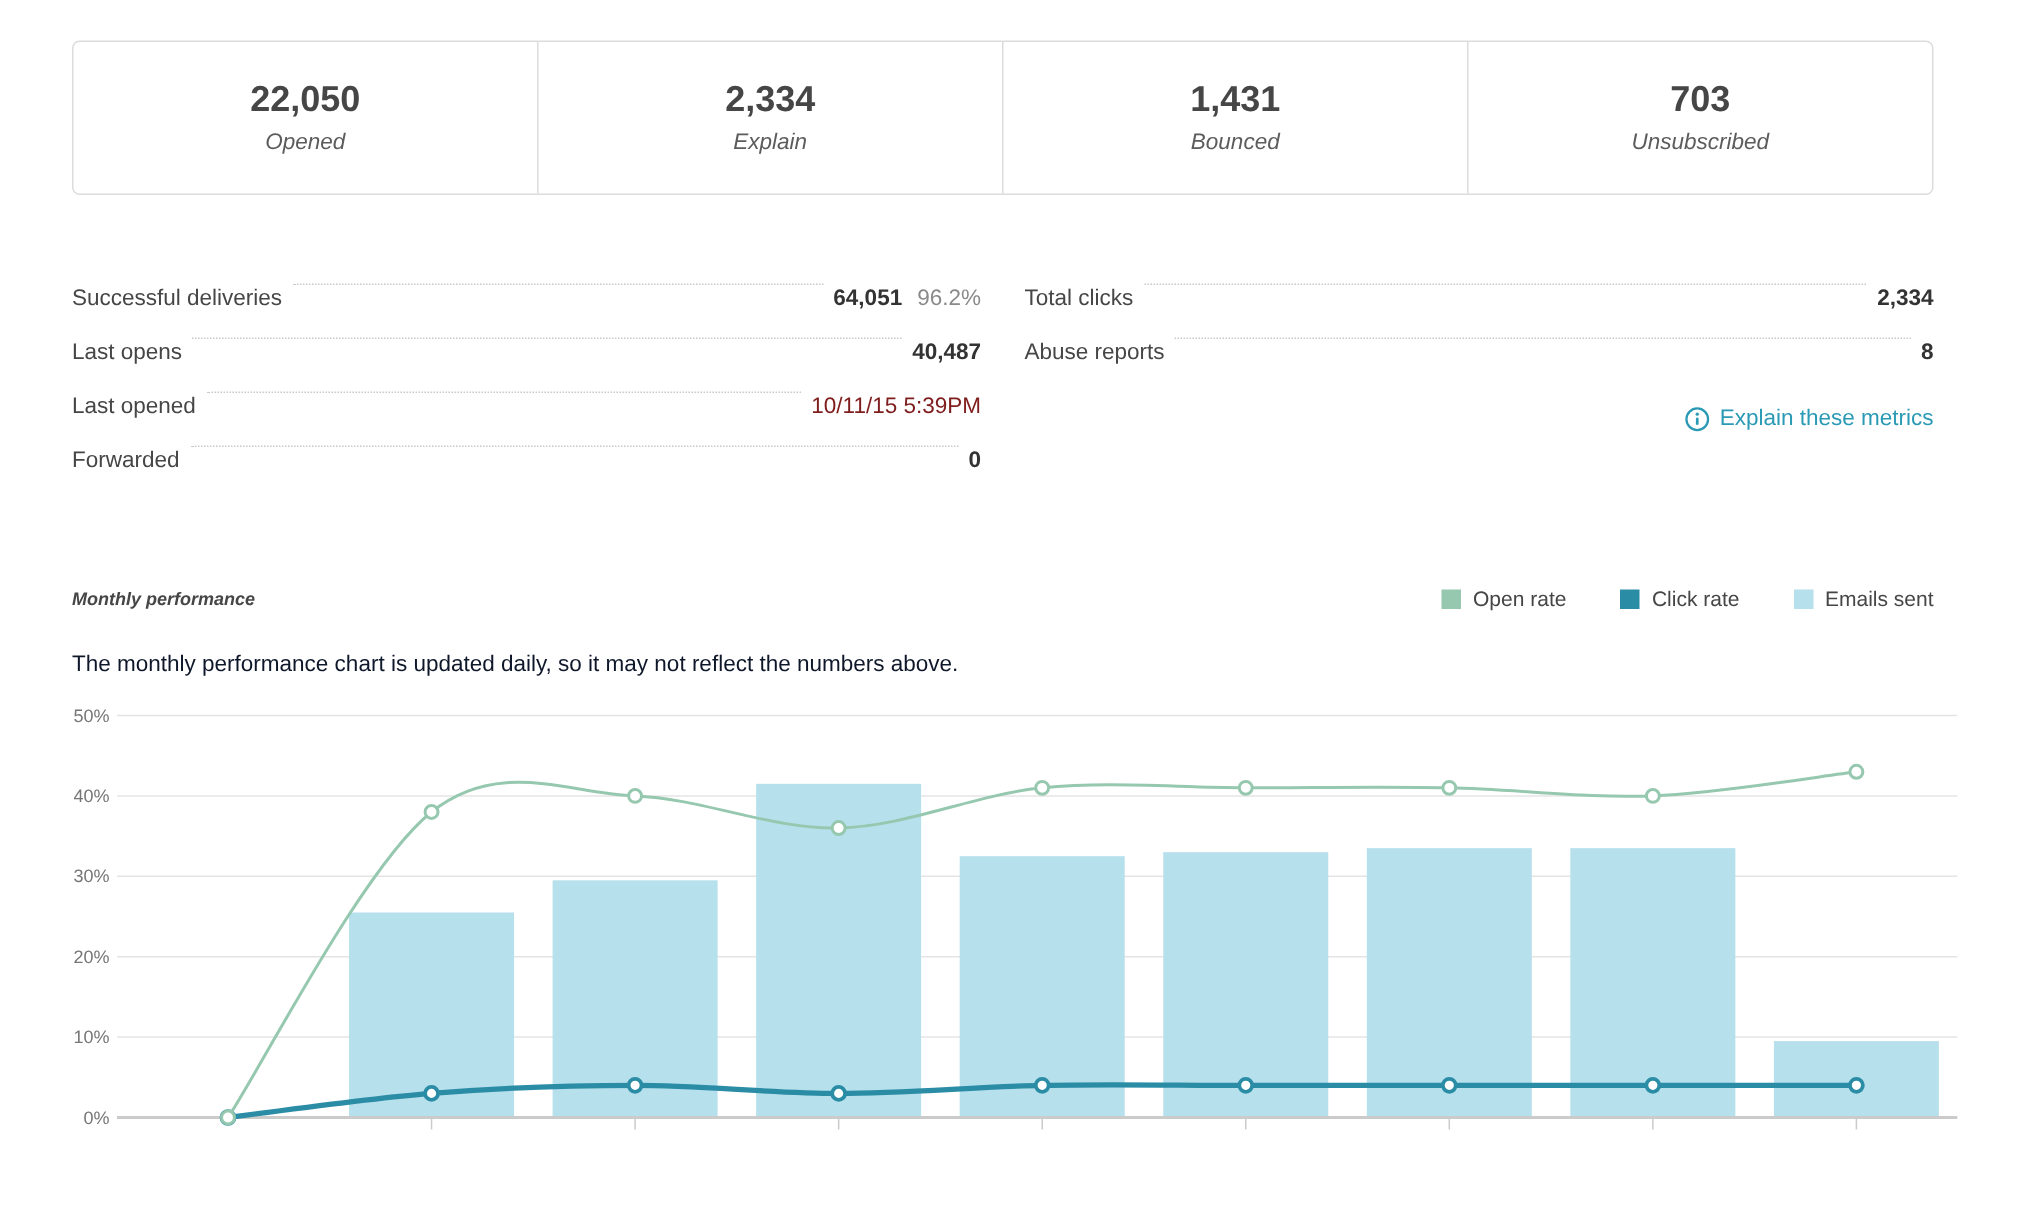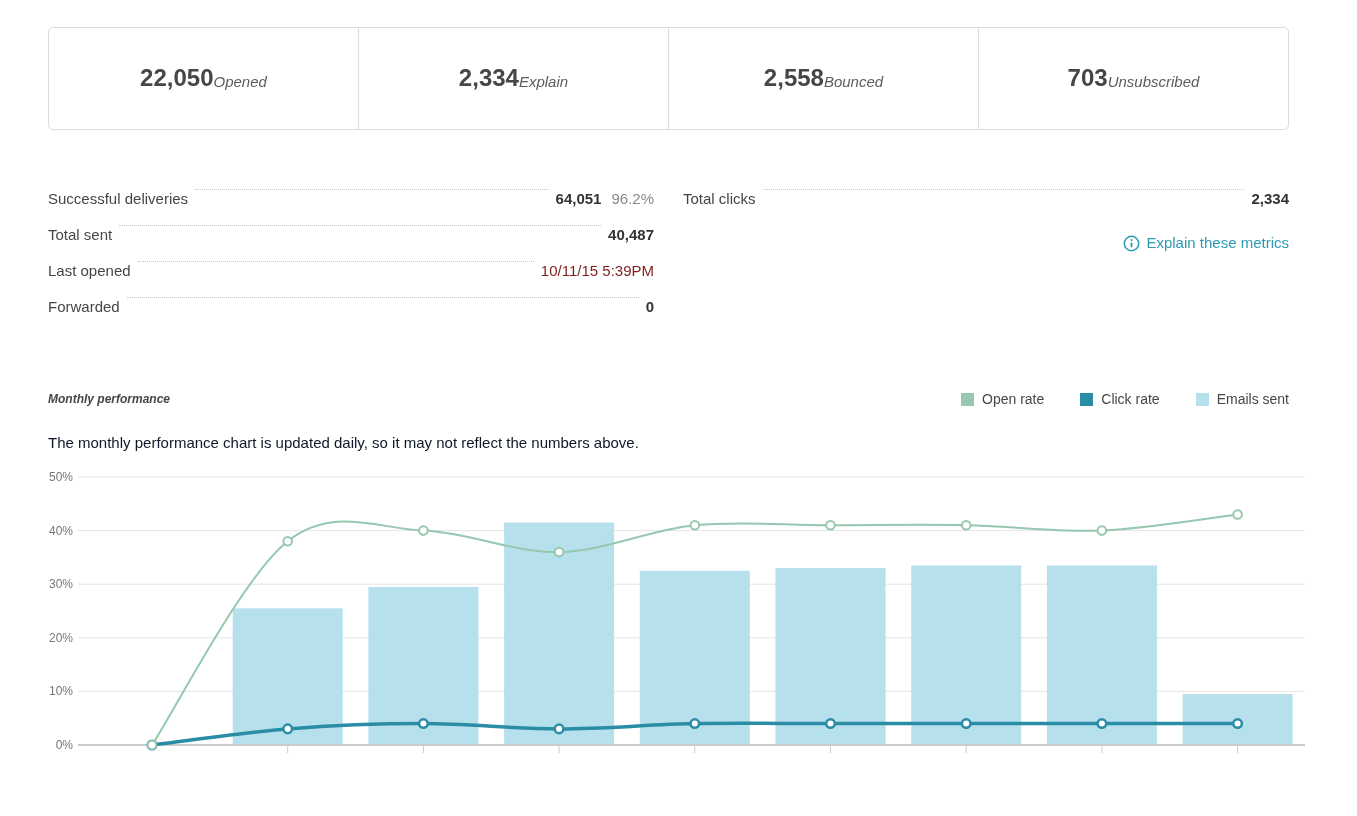--- a/index.html
+++ b/index.html
@@ -9,21 +9,21 @@
     font-family: "Liberation Sans", "DejaVu Sans", sans-serif;
     color:#464646;
   }
   .page { width: 1241px; margin-left: 48px; }
 
   
   .cards {
     display:flex; margin-top:27px; height:103px;
     border:1px solid #dcdcdc; border-radius:5px; background:#fff;
   }
-  .card { flex:1; display:flex; flex-direction:row; align-items:center; justify-content:center; }
+  .card { flex:1; display:flex; flex-direction:column; align-items:center; justify-content:center; }
   .card + .card { border-left:1px solid #dcdcdc; }
   .card-value { font-size:24px; font-weight:700; color:#464646; line-height:1.1; }
   .card-label { font-size:15px; color:#5c5c5c; margin-top:6px;font-style:italic; }
 
   
   .metrics { display:flex; gap:29px; margin-top:59px; }
   .mcol { flex:1; min-width:0; }
   .m-row { display:flex; align-items:flex-start; height:36px; }
   .m-label { font-size:15px; color:#464646; line-height:20px; white-space:nowrap; }
   .leader { flex:1; border-bottom:1px dotted #c9c9c9; margin:0 7px 5px 7px; min-width:20px; }
@@ -55,58 +55,63 @@
   <div class="cards">
     <div class="card">
       <div class="card-value">22,050</div>
       <div class="card-label">Opened</div>
     </div>
     <div class="card">
       <div class="card-value">2,334</div>
       <div class="card-label">Explain</div>
     </div>
     <div class="card">
-      <div class="card-value">2,558</div>
+      <div class="card-value">1,431</div>
       <div class="card-label">Bounced</div>
     </div>
     <div class="card">
       <div class="card-value">703</div>
       <div class="card-label">Unsubscribed</div>
     </div>
   </div>
 
   <div class="metrics">
     <div class="mcol">
       <div class="m-row">
         <span class="m-label">Successful deliveries</span>
         <span class="leader"></span>
         <span class="m-value">64,051</span>
         <span class="m-extra">96.2%</span>
       </div>
       <div class="m-row">
-        <span class="m-label">Total sent</span>
+        <span class="m-label">Last opens</span>
         <span class="leader"></span>
         <span class="m-value">40,487</span>
       </div>
       <div class="m-row">
         <span class="m-label">Last opened</span>
         <span class="leader"></span>
         <span class="m-value regular">10/11/15 5:39PM</span>
       </div>
       <div class="m-row">
         <span class="m-label">Forwarded</span>
         <span class="leader"></span>
         <span class="m-value">0</span>
       </div>
     </div>
     <div class="mcol">
       <div class="m-row">
         <span class="m-label">Total clicks</span>
         <span class="leader"></span>
         <span class="m-value">2,334</span>
+      </div>
+      <div class="m-row">
+        <span class="m-label">Abuse reports</span>
+        <span class="leader"></span>
+        <span class="m-value">8</span>
       </div>
       <div class="explain-row">
         <a class="explain-link">
           <svg width="17" height="17" viewBox="0 0 17 17">
             <circle cx="8.5" cy="8.5" r="7.2" fill="none" stroke="#2b9ab5" stroke-width="1.5"></circle>
             <circle cx="8.5" cy="5.1" r="1.1" fill="#2b9ab5"></circle>
             <rect x="7.6" y="7.4" width="1.8" height="5" rx="0.9" fill="#2b9ab5"></rect>
           </svg>
           <span>Explain these metrics</span>
         </a>

